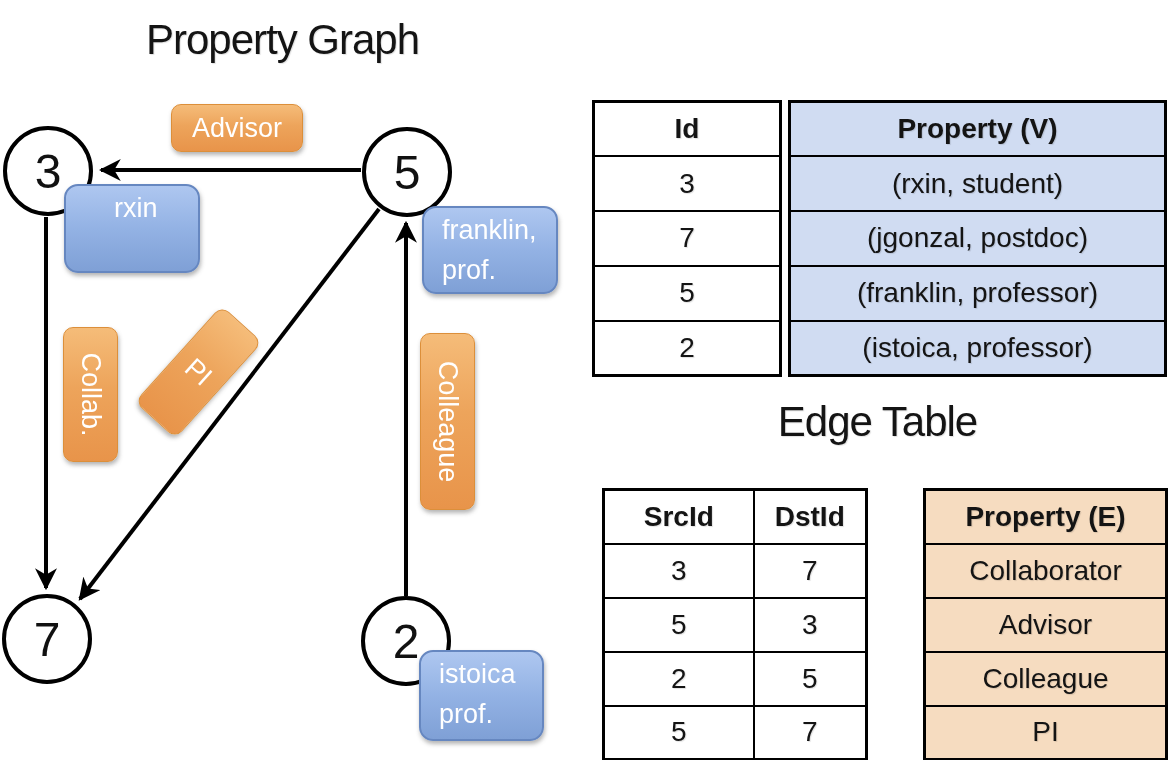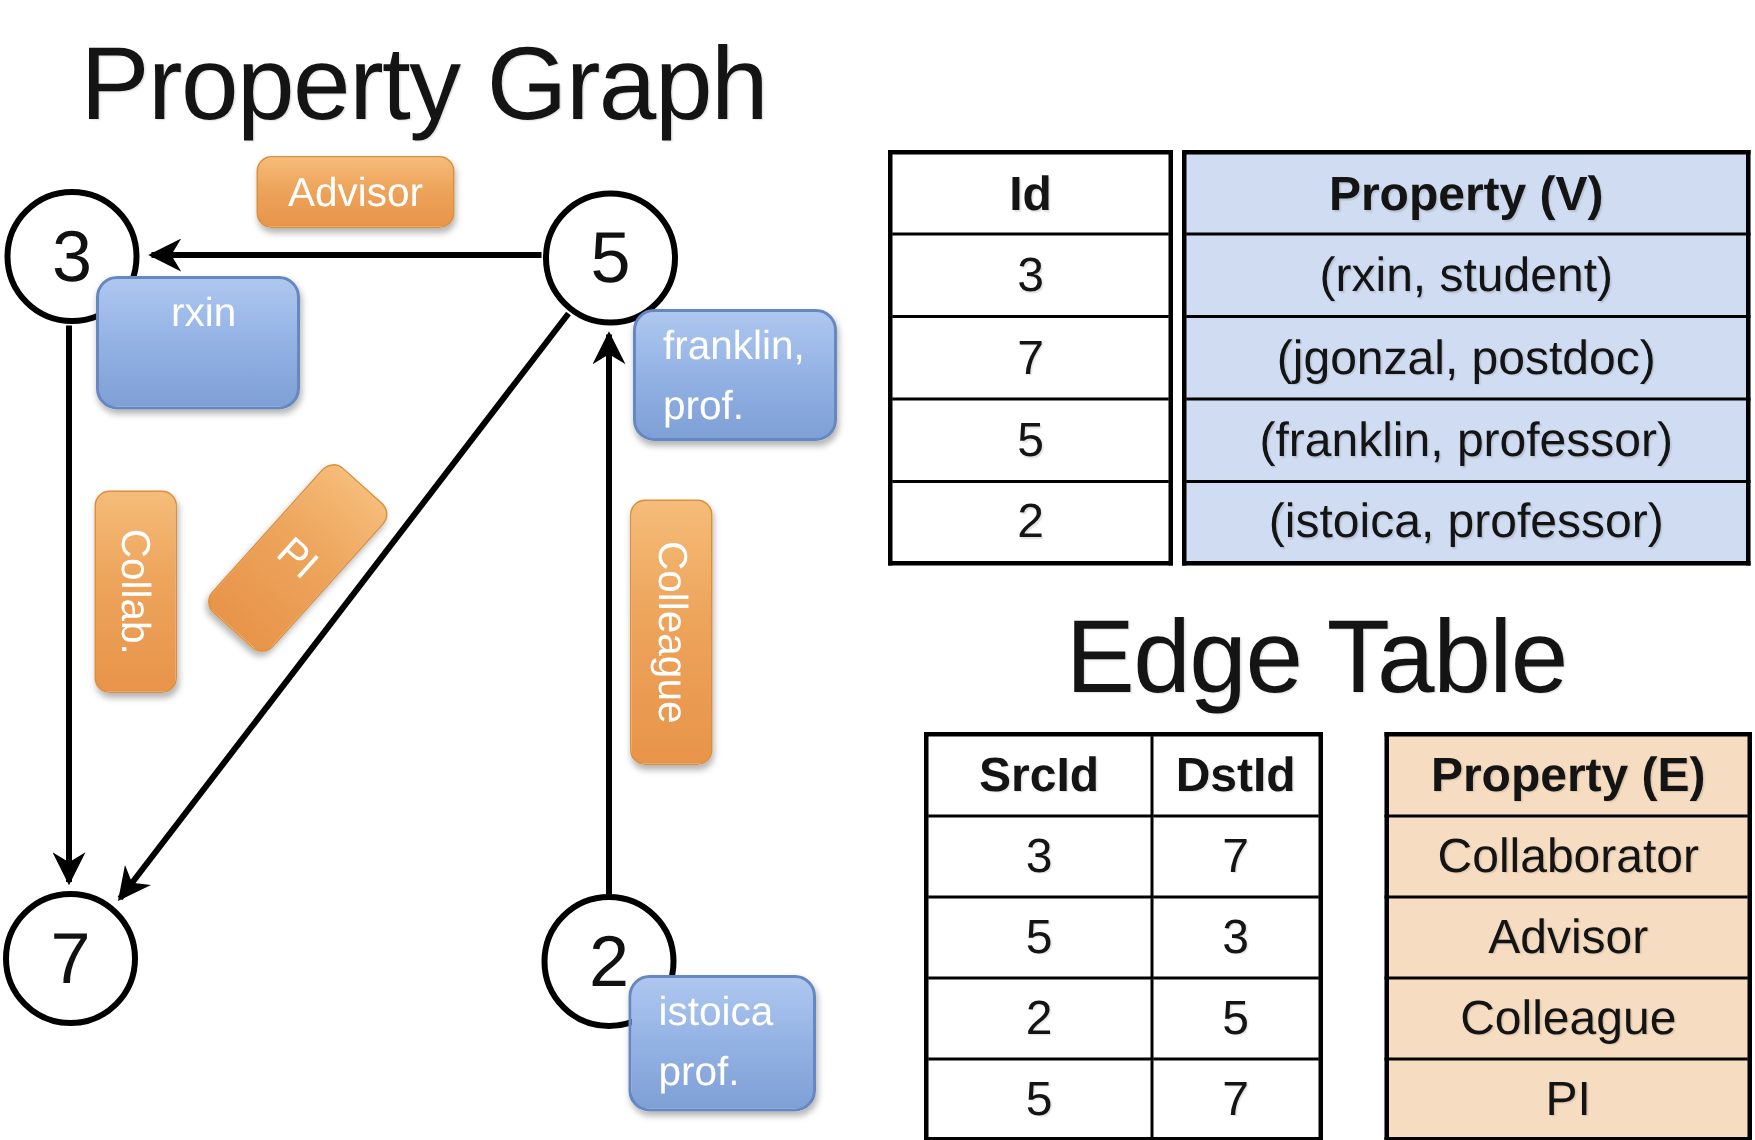--- a/index.html
+++ b/index.html
@@ -1,21 +1,21 @@
 <!DOCTYPE html>
 <html style="--vertex-property-fill: #d0dcf2; --edge-property-fill: #f6dcc0; --orange-gradient-top: #f5bc79; --orange-gradient-bottom: #e8944a; --blue-gradient-top: #aec7f0; --blue-gradient-bottom: #7fa0d6;"><head>
 <meta charset="utf-8">
 <style>
   html,body{margin:0;padding:0;background:#fff;}
   .slide{
     position:relative;width:1170px;height:760px;overflow:hidden;
     background:#fff;font-family:"Liberation Sans",sans-serif;color:#111;
   }
   .title{
-    position:absolute;text-align:center;font-size:69px;font-weight:300;
+    position:absolute;text-align:center;font-size:42px;font-weight:300;
     letter-spacing:-1px;color:#141414;white-space:nowrap;
     text-shadow:1px 1px 1px rgba(0,0,0,0.12);
   }
   .graph-title{left:0;top:16px;width:565px;}
   .vertex-title{left:585px;top:16px;width:585px;}
   .edge-title{left:585px;top:398px;width:585px;}
 
   svg.edges{position:absolute;left:0;top:0;}
 
   .node{
@@ -40,31 +40,31 @@
   }
   .elabel .rot{transform:rotate(90deg);white-space:nowrap;}
   .elabel.pi-label{transform:rotate(42deg);}
 
   table.tbl{
     position:absolute;border-collapse:collapse;table-layout:fixed;
     border:3px solid #000;
   }
   table.tbl th,table.tbl td{
     border:2.5px solid #000;text-align:center;vertical-align:middle;
-    font-size:32px;color:#141414;padding:0;
+    font-size:28px;color:#141414;padding:0;
     text-shadow:1px 1px 1px rgba(0,0,0,0.12);
     overflow:hidden;white-space:nowrap;
   }
   table.tbl th{font-weight:bold;}
   table.tbl td{font-weight:300;}
   .vprop-tbl{background:var(--vertex-property-fill,#d0dcf2);}
   .eprop-tbl{background:var(--edge-property-fill,#f6dcc0);}
   .id-tbl  {left:592px;top:100px;width:190px;height:274px;}
   .vprop-tbl{left:788px;top:100px;width:379px;height:274px;}
-  .srcdst-tbl{left:616px;top:488px;width:266px;height:270px;border-radius:19px;}
+  .srcdst-tbl{left:602px;top:488px;width:266px;height:270px;border-radius:19px;}
   .eprop-tbl{left:923px;top:488px;width:245px;height:270px;}
   .id-tbl tr,.vprop-tbl tr{height:54.8px;}
   .srcdst-tbl tr,.eprop-tbl tr{height:54px;}
 </style>
 </head>
 <body>
 
 <div class="slide">
 
   <div class="title graph-title">Property Graph</div>

